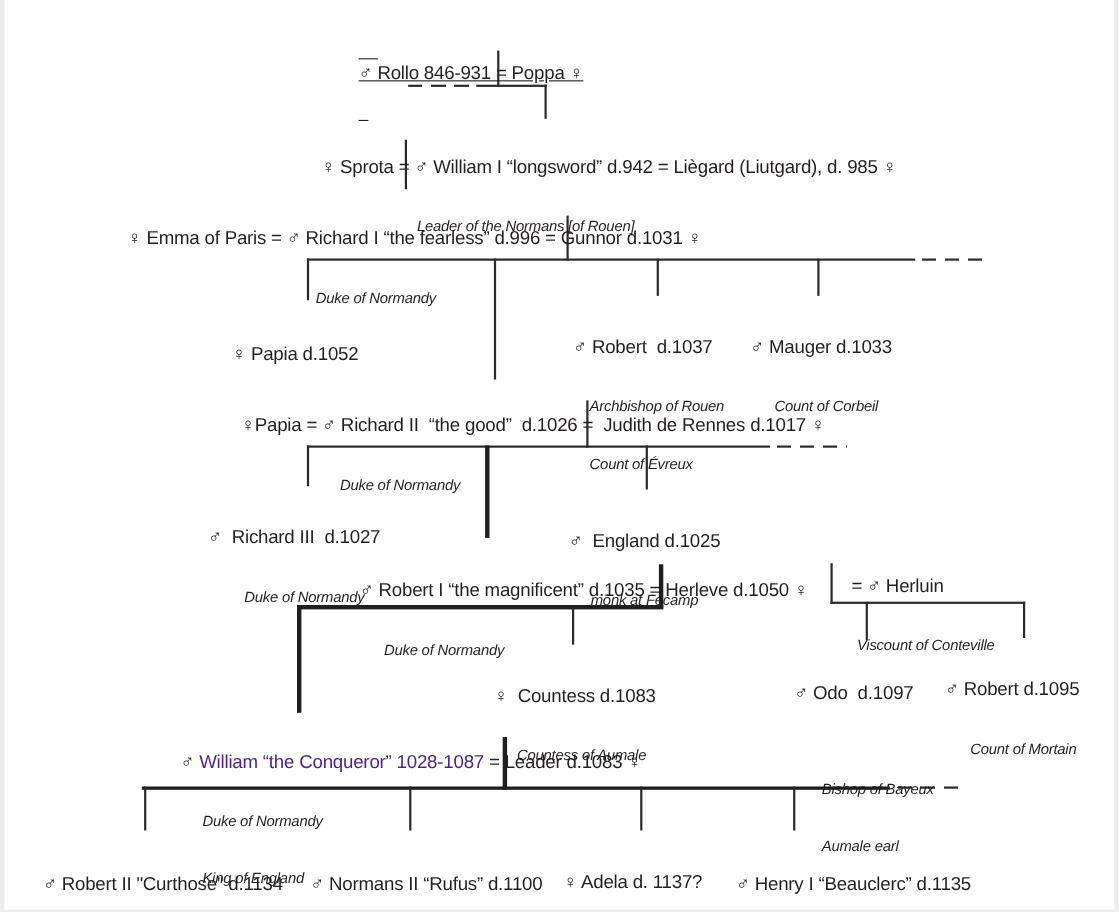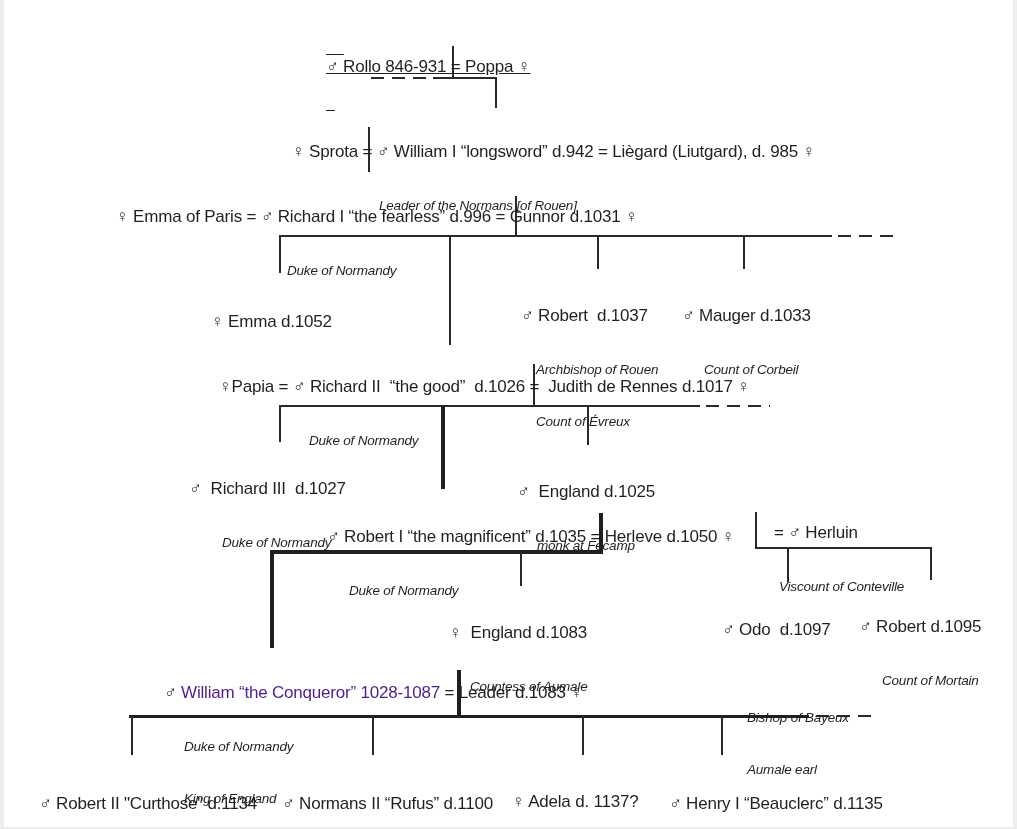--- a/index.html
+++ b/index.html
@@ -77,21 +77,21 @@
     <div class="main">♀ Sprota = ♂ William I “longsword” d.942 = Liègard (Liutgard), d. 985 ♀</div>
     <div class="sub" style="margin-left:87px;">Leader of the Normans [of Rouen]</div>
   </div>
 
   <div class="person" style="left:112px;top:171px;">
     <div class="main">♀ Emma of Paris = ♂ Richard I “the fearless” d.996 = Gunnor d.1031 ♀</div>
     <div class="sub" style="margin-left:171px;">Duke of Normandy</div>
   </div>
 
   <div class="person" style="left:207px;top:276px;">
-    <div class="main">♀ Emma d.1052</div>
+    <div class="main">♀ Papia d.1052</div>
   </div>
 
   <div class="person" style="left:517px;top:270px;">
     <div class="main">♂ Robert  d.1037</div>
     <div class="sub" style="margin-left:15px;">Archbishop of Rouen</div>
     <div class="sub" style="margin-left:15px;">Count of Évreux</div>
   </div>
 
   <div class="person" style="left:678px;top:270px;">
     <div class="main">♂ Mauger d.1033</div>
@@ -117,21 +117,21 @@
     <div class="main">♂ Robert I “the magnificent” d.1035 = Herleve d.1050 ♀</div>
     <div class="sub" style="margin-left:22px;">Duke of Normandy</div>
   </div>
 
   <div class="person" style="left:770px;top:487px;">
     <div class="main">= ♂ Herluin</div>
     <div class="sub" style="margin-left:5px;">Viscount of Conteville</div>
   </div>
 
   <div class="person" style="left:445px;top:587px;">
-    <div class="main">♀  England d.1083</div>
+    <div class="main">♀  Countess d.1083</div>
     <div class="sub" style="margin-left:21px;">Countess of Aumale</div>
   </div>
 
   <div class="person" style="left:718px;top:584px;">
     <div class="main">♂ Odo  d.1097</div>
     <div class="sub" style="margin-left:25px;margin-top:34px;">Bishop of Bayeux</div>
     <div class="sub" style="margin-left:25px;">Aumale earl</div>
   </div>
 
   <div class="person" style="left:855px;top:581px;">

